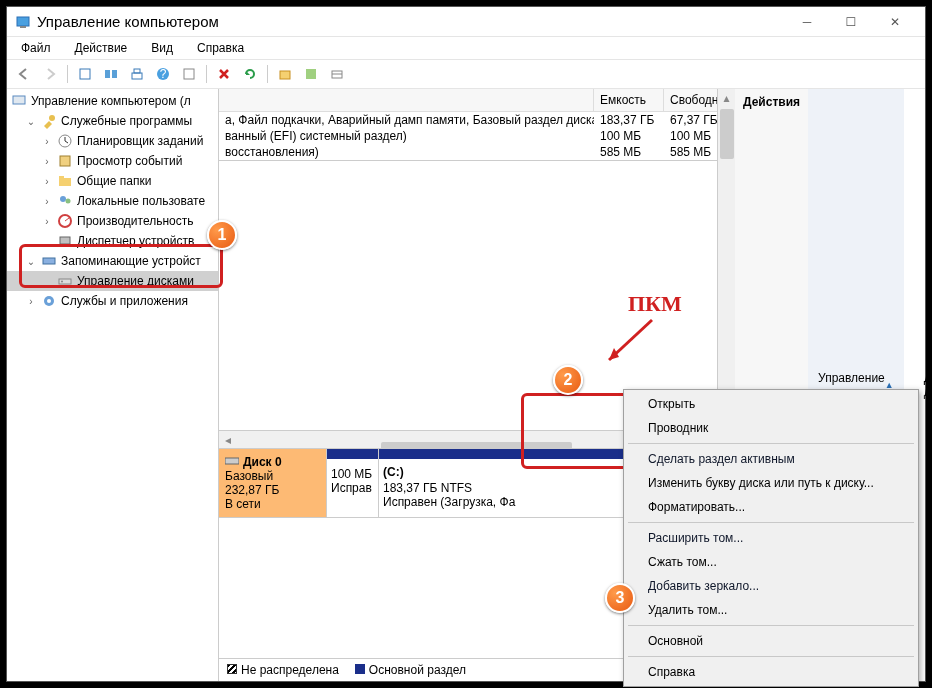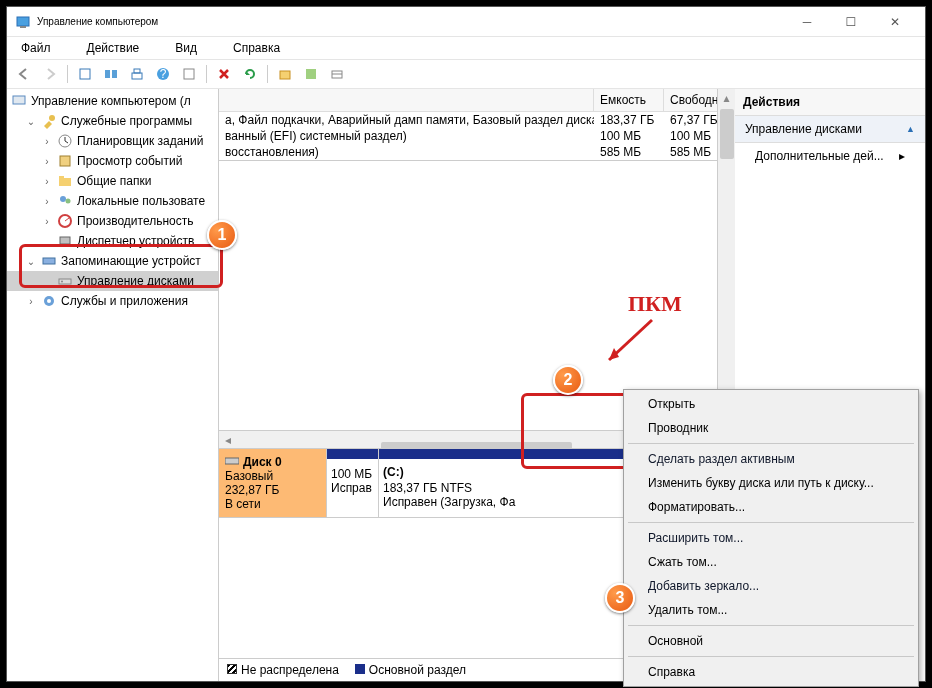--- a/index.html
+++ b/index.html
@@ -1,23 +1,23 @@
 <!DOCTYPE html>
 <html><head>
 <meta charset="utf-8">
 <style>
 * { box-sizing: border-box; margin: 0; padding: 0; font-family: "Segoe UI", Tahoma, sans-serif; font-size: 12px; }
 body { background: #000; padding: 6px; }
 .window { width: 920px; height: 676px; background: #fff; border: 1px solid #555; display: flex; flex-direction: column; position: relative; }
 .titlebar { height: 30px; display: flex; align-items: center; padding: 0 8px; border-bottom: 1px solid #e5e5e5; }
 .titlebar .icon { width: 16px; height: 16px; margin-right: 6px; }
-.titlebar .title { flex: 1; font-size: 10px; }
+.titlebar .title { flex: 1; font-size: 15px; }
 .winbtns { display: flex; }
 .winbtn { width: 44px; height: 28px; display: flex; align-items: center; justify-content: center; color: #555; }
-.menubar { display: flex; padding: 2px 6px; gap: 20px; border-bottom: 1px solid #e5e5e5; }
+.menubar { display: flex; padding: 2px 6px; gap: 8px; border-bottom: 1px solid #e5e5e5; }
 .menubar span { padding: 2px 8px; }
 .toolbar { display: flex; align-items: center; gap: 4px; padding: 3px 6px; border-bottom: 1px solid #e5e5e5; }
 .tbtn { width: 22px; height: 22px; display: flex; align-items: center; justify-content: center; border-radius: 2px; }
 .sep { width: 1px; height: 18px; background: #ccc; margin: 0 2px; }
 .content { flex: 1; display: flex; min-height: 0; position: relative; }
 .tree { width: 212px; border-right: 1px solid #ccc; overflow: hidden; padding: 2px 0; }
 .tree-item { display: flex; align-items: center; padding: 2px 4px; white-space: nowrap; gap: 4px; }
 .tree-item .tw { width: 12px; text-align: center; color: #666; font-size: 10px; }
 .tree-item .ic { width: 16px; height: 16px; flex-shrink: 0; }
 .tree-item.sel { background: #d0d0d0; }
@@ -47,21 +47,21 @@
 .part { border-right: 1px solid #ccc; padding: 6px 4px; position: relative; overflow: hidden; font-size: 11px; }
 .part .ptitle { font-weight: bold; margin-bottom: 2px; white-space: nowrap; }
 .part .pdet { white-space: nowrap; }
 .part.bluebar::before { content: ""; position: absolute; top: 0; left: 0; right: 0; height: 10px; background: #1a2e8a; }
 .part.bluebar { padding-top: 16px; }
 .part.hatched { background: repeating-linear-gradient(135deg, #e0e9f5 0 4px, #fff 4px 8px); }
 .legend { padding: 4px 8px; display: flex; gap: 16px; align-items: center; border-top: 1px solid #ccc; font-size: 11px; }
 .lsq { width: 10px; height: 10px; display: inline-block; margin-right: 4px; }
 .lsq.un { background: repeating-linear-gradient(135deg, #000 0 2px, #fff 2px 4px); border: 1px solid #333; }
 .lsq.pr { background: #1a2e8a; }
-.actions { width: 190px; display: flex; flex-direction: column; }
+.actions { width: 190px; display: flex; flex-direction: row; }
 .actions-head { padding: 6px 8px; background: #f7f7f7; border-bottom: 1px solid #ddd; font-weight: 600; }
 .actions-sub { padding: 6px 10px; background: #eef2f8; border-bottom: 1px solid #ddd; display: flex; align-items: center; justify-content: space-between; }
 .actions-sub .tri { font-size: 9px; color: #2a6fb5; }
 .actions-item { padding: 6px 20px; display: flex; align-items: center; justify-content: space-between; }
 .ctxmenu { position: absolute; left: 616px; top: 382px; width: 296px; background: #f0f0f0; border: 1px solid #a0a0a0; box-shadow: 2px 2px 6px rgba(0,0,0,.3); z-index: 50; padding: 2px; }
 .ctxitem { padding: 5px 22px; color: #000; }
 .ctxitem.dis { color: #0f172a; }
 .ctxsep { height: 1px; background: #c8c8c8; margin: 3px 2px; }
 .callout { position: absolute; border: 3px solid #d02020; border-radius: 6px; z-index: 40; pointer-events: none; }
 .badge { position: absolute; width: 30px; height: 30px; border-radius: 50%; background: radial-gradient(circle at 30% 30%, #ff9a4a, #e85a12); color: #fff; font-weight: bold; font-size: 16px; display: flex; align-items: center; justify-content: center; border: 2px solid #fff; box-shadow: 0 1px 3px rgba(0,0,0,.5); z-index: 60; }

